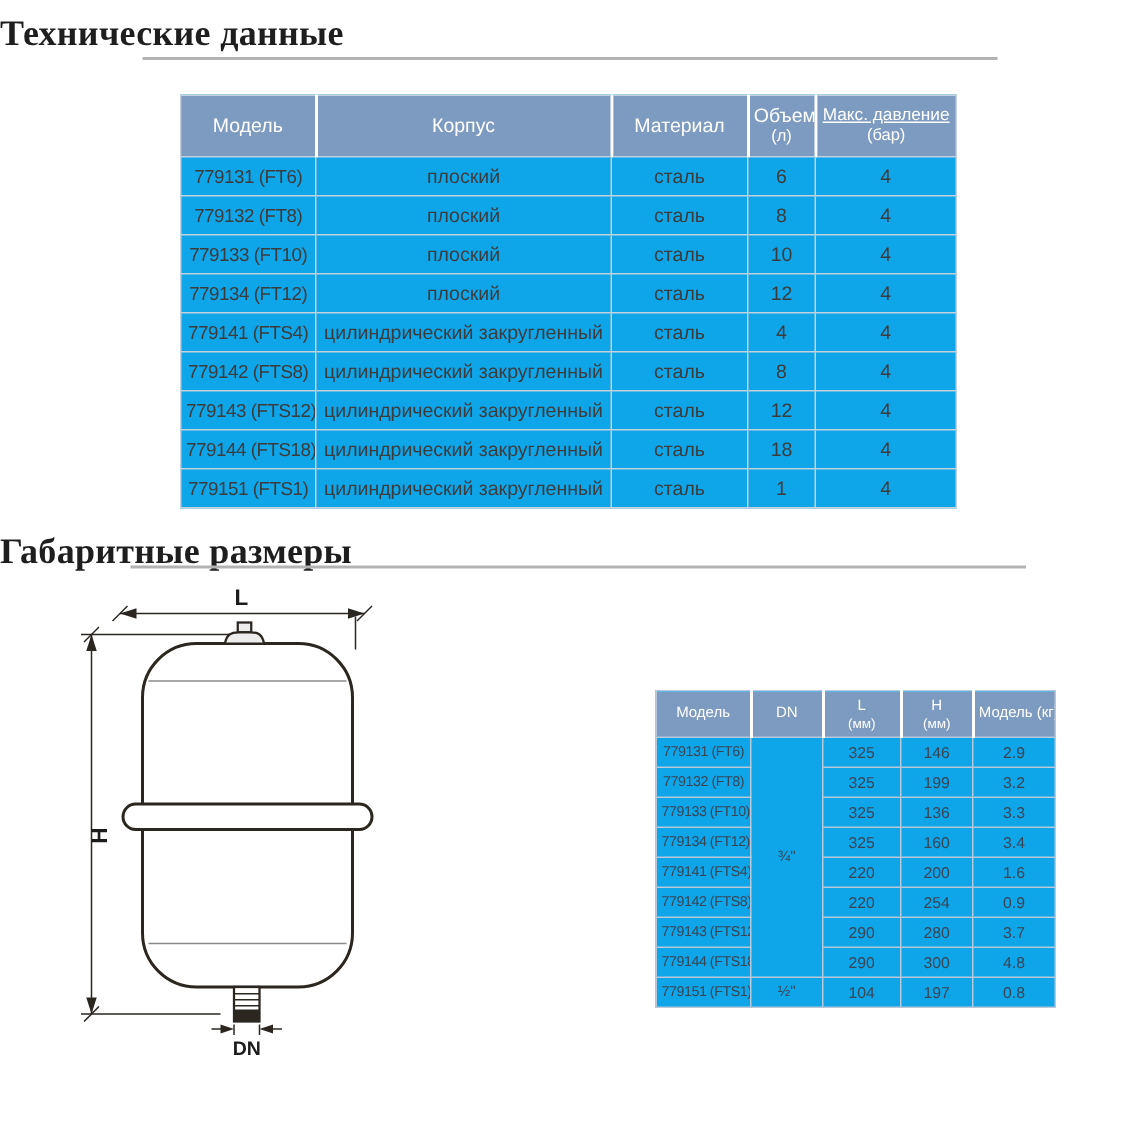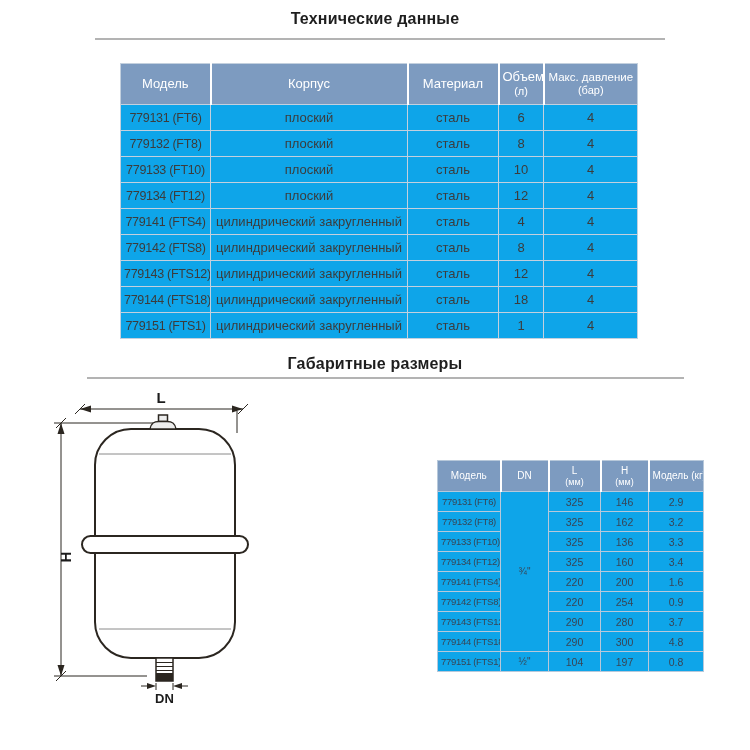--- a/index.html
+++ b/index.html
@@ -2,40 +2,40 @@
 <html style="--header-bg: #7d9bc0; --header-text: #ffffff; --border-1: #c3d0de; --border-2: #b7c8da; --text-1: #3c3c3c; --text-2: #384555; --rule: #b3b3b3; --line: #2b2620;"><head>
 <meta charset="utf-8">
 <style>
   html,body { margin:0; padding:0; }
   body {
     width:750px; height:750px; position:relative; background:#ffffff;
     font-family:"Liberation Sans","DejaVu Sans",sans-serif;
     -webkit-font-smoothing:antialiased;
   }
   .section-title {
-    position:absolute; left:0; width:750px; text-align:center;
-    font-size:16px; font-weight:600; color:#1e1e1e; letter-spacing:.2px;
+    position:absolute; left:0; width:750px; text-align:left;
+    font-size:24px; font-weight:600; color:#1e1e1e; letter-spacing:.2px;font-family:Liberation Serif, serif;
   }
   #title-tech { top:10px; }
   #title-dim  { top:355px; }
   .rule { position:absolute; height:1.5px; background:var(--rule,#b9b9b9); }
   #rule-1 { left:95px; top:38px;  width:570px; }
   #rule-2 { left:87px; top:377px; width:597px; }
 
   table { border-collapse:collapse; table-layout:fixed; position:absolute; background:#0ea5e9; }
   th, td { padding:0 3px; text-align:center; vertical-align:middle; overflow:hidden; white-space:nowrap; }
 
   
   #tech-table { left:120px; top:63px; width:517px; border:1px solid var(--border-1,#c3d0de); }
   #tech-table th {
     height:40px; background:var(--header-bg,#7d9bc0); color:var(--header-text,#fff);
     font-weight:400; font-size:13px; line-height:1.15; border-left:2px solid #fff;
   }
   #tech-table th:first-child { border-left:none; }
-  #tech-table th:nth-child(5) .h1 { font-size:11.5px; }
+  #tech-table th:nth-child(5) .h1 { font-size:11.5px;text-decoration:underline; }
   #tech-table td {
     height:25px; border:1px solid var(--border-1,#c3d0de);
     font-size:13px; color:var(--text-1,#3c3c3c);
   }
   #tech-table td.cell-model { font-size:12.5px; letter-spacing:-.3px; }
   .h2 { font-size:11px; }
   .h2:empty { display:none; }
 
   
   #dim-table { left:437px; top:460px; width:266px; border:1px solid var(--border-2,#b7c8da); }
@@ -246,21 +246,21 @@
     <tr>
       <td class="cell-model">779131 (FT6)</td>
       <td class="cell-dn" rowspan="8">¾"</td>
       <td>325</td>
         <td>146</td>
         <td>2.9</td>
     </tr>
     <tr>
         <td class="cell-model">779132 (FT8)</td>
         <td>325</td>
-        <td>162</td>
+        <td>199</td>
         <td>3.2</td>
       </tr>
     <tr>
         <td class="cell-model">779133 (FT10)</td>
         <td>325</td>
         <td>136</td>
         <td>3.3</td>
       </tr>
     <tr>
         <td class="cell-model">779134 (FT12)</td>

